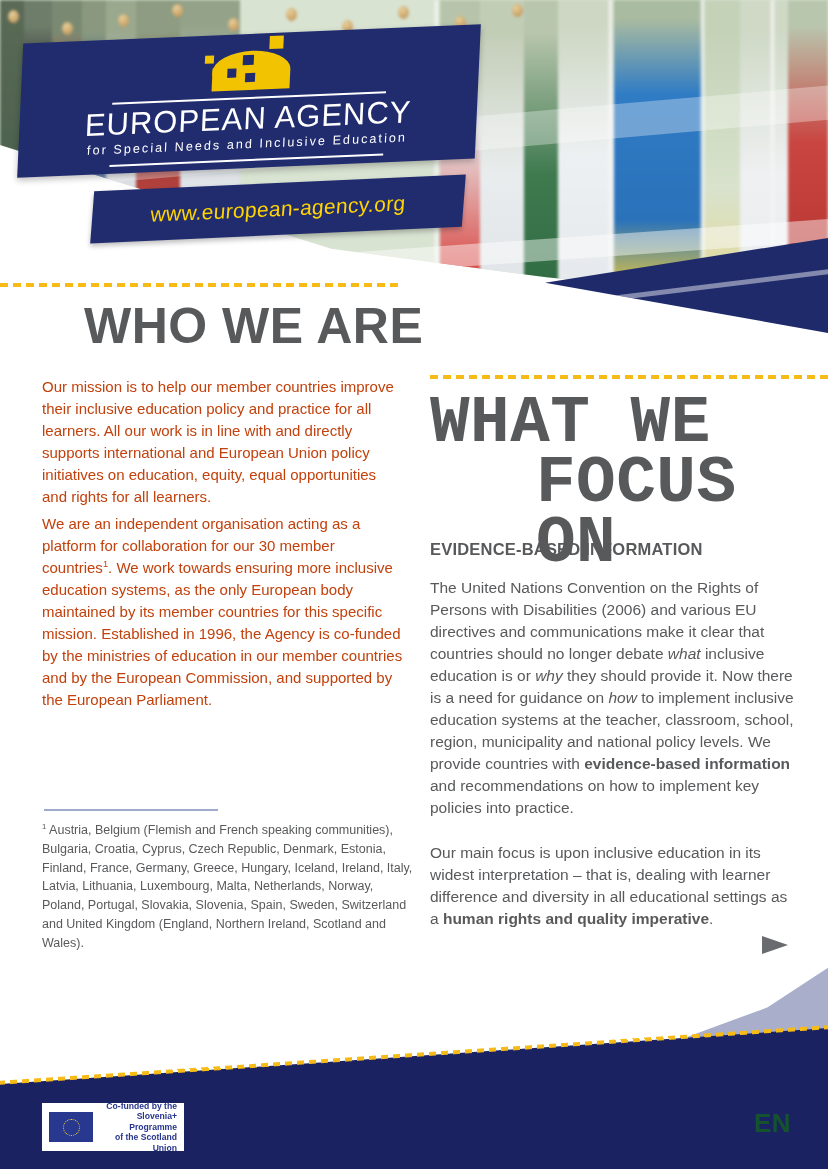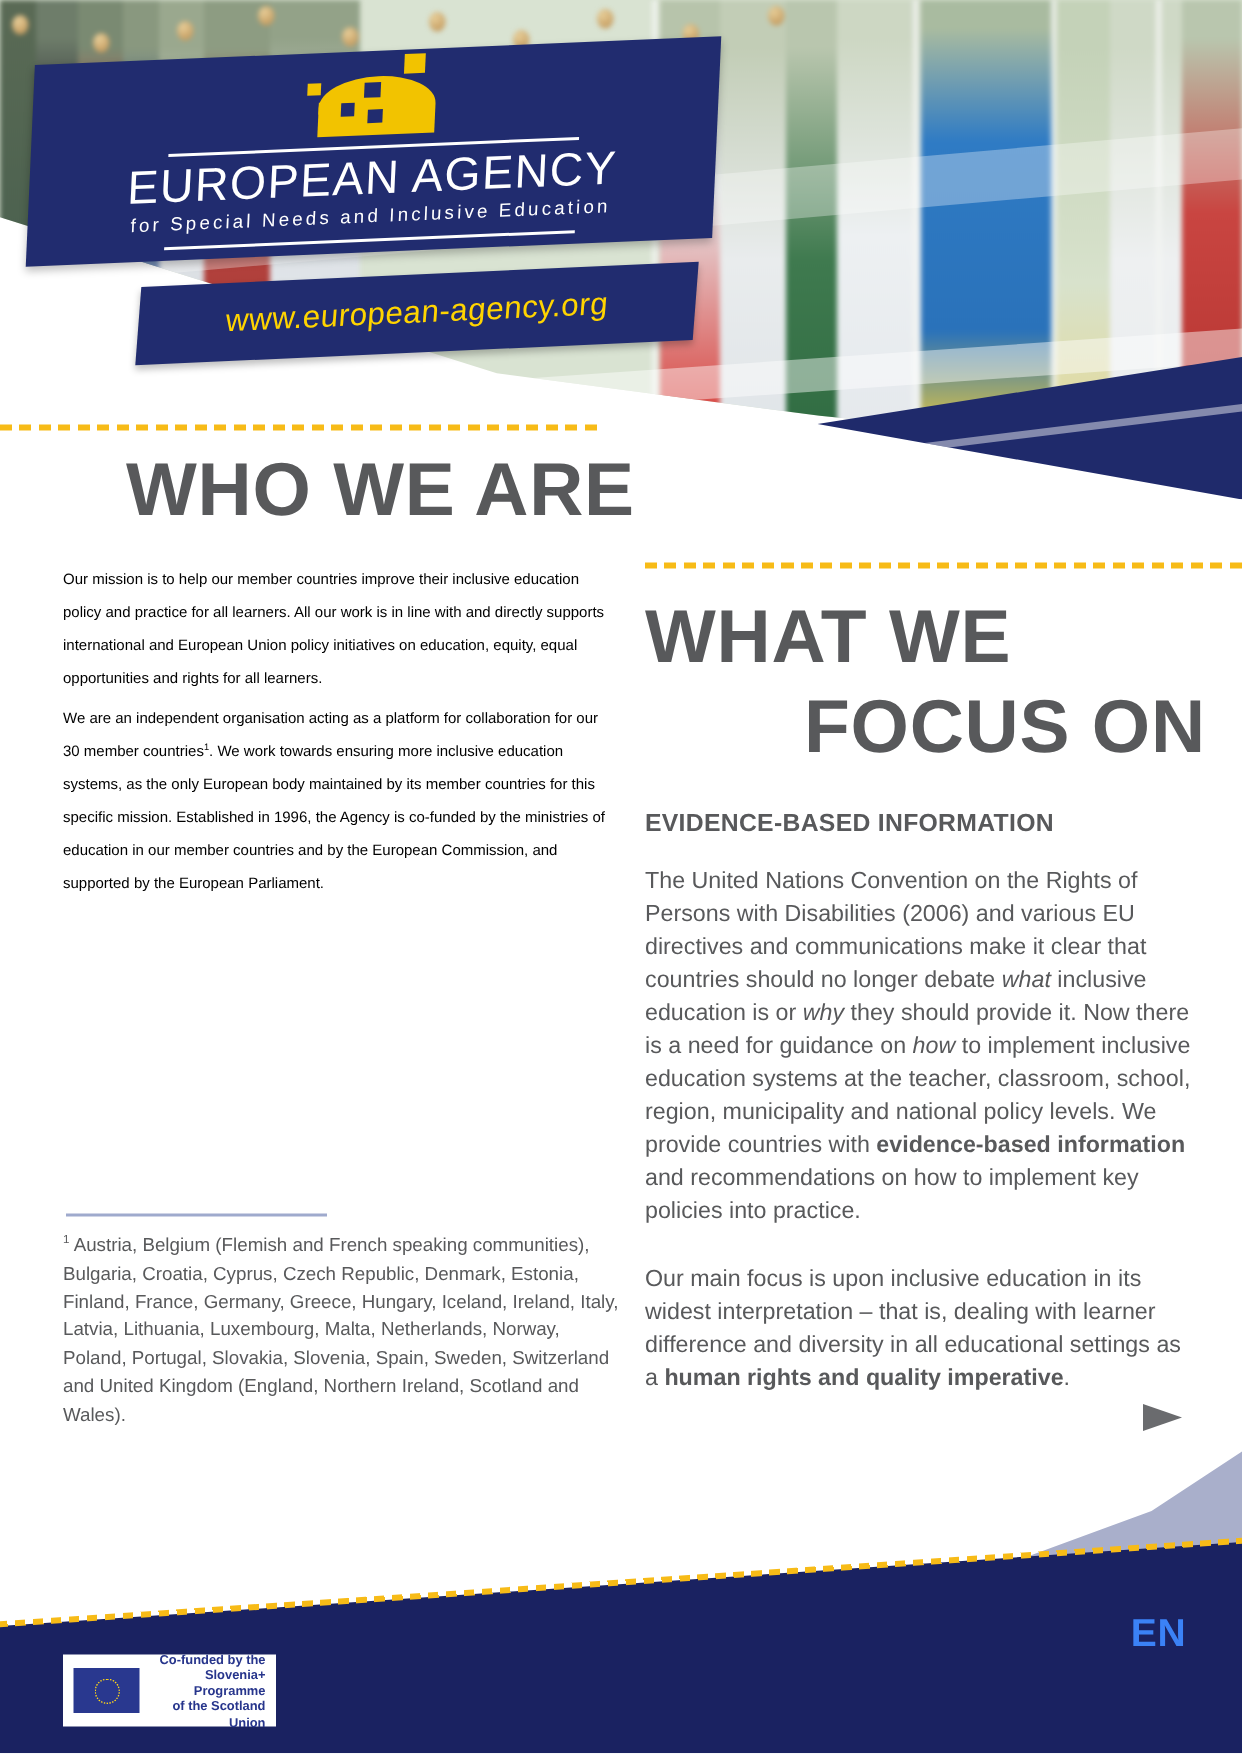--- a/index.html
+++ b/index.html
@@ -98,26 +98,26 @@
   .dash-left  { left:0;  top:283px; width:398px; }
   .dash-right { left:430px; top:375px; width:398px; }
 
   
   .h-who {
     position:absolute; left:84px; top:297px;
     font-size:50px; font-weight:700; color:#58595B; letter-spacing:0.5px;
   }
   .h-focus {
     position:absolute; left:430px; top:394px;
-    font-size:50px; font-weight:700; color:#58595B; letter-spacing:0.5px; line-height:60px;
+    font-size:66px; font-weight:700; color:#58595B; letter-spacing:0.5px; line-height:60px;font-family:Liberation Mono, monospace;
   }
   .h-focus .line2 { padding-left:106px; }
 
   .col-left { position:absolute; left:42px; top:376px; width:362px; }
-  .col-left p { font-size:10px; line-height:22px; color:#000000; }
+  .col-left p { font-size:15px; line-height:22px; color:#c2410c; }
   .col-left p + p { margin-top:5px; }
 
   .fn-rule { position:absolute; left:44px; top:809px; width:174px; height:2px; background:#9FAACD; }
   .footnote {
     position:absolute; left:42px; top:821px; width:372px;
     font-size:12.5px; line-height:18.8px; color:#58595B;
   }
   sup { font-size:0.62em; vertical-align:super; line-height:0; }
 
   .subhead {
@@ -155,22 +155,22 @@
     position:absolute; left:42px; top:1103px; width:142px; height:48px;
     background:#ffffff; display:flex; align-items:center; gap:7px; padding:5px 7px;
   }
   .eu-flag {
     width:44px; height:30px; background:#29388F; flex:0 0 auto;
     display:flex; align-items:center; justify-content:center;
   }
   .eu-stars { width:17px; height:17px; border-radius:50%; border:1.6px dotted #FFD617; }
   .eu-text { flex:1; text-align:right; color:#27358C; font-size:8.6px; line-height:10.6px; font-weight:600; }
   .lang {
-    position:absolute; right:37px; top:1073px;
-    color:#3b82f6; font-size:26px; font-weight:700; letter-spacing:0.5px;
+    position:absolute; right:37px; top:1108px;
+    color:#14532d; font-size:26px; font-weight:700; letter-spacing:0.5px;
   }
 </style>
 </head>
 <body>
 
 <div class="page">
 
   <div class="flags">
     <div class="flags-inner">
       <div class="stripe s1"></div>

